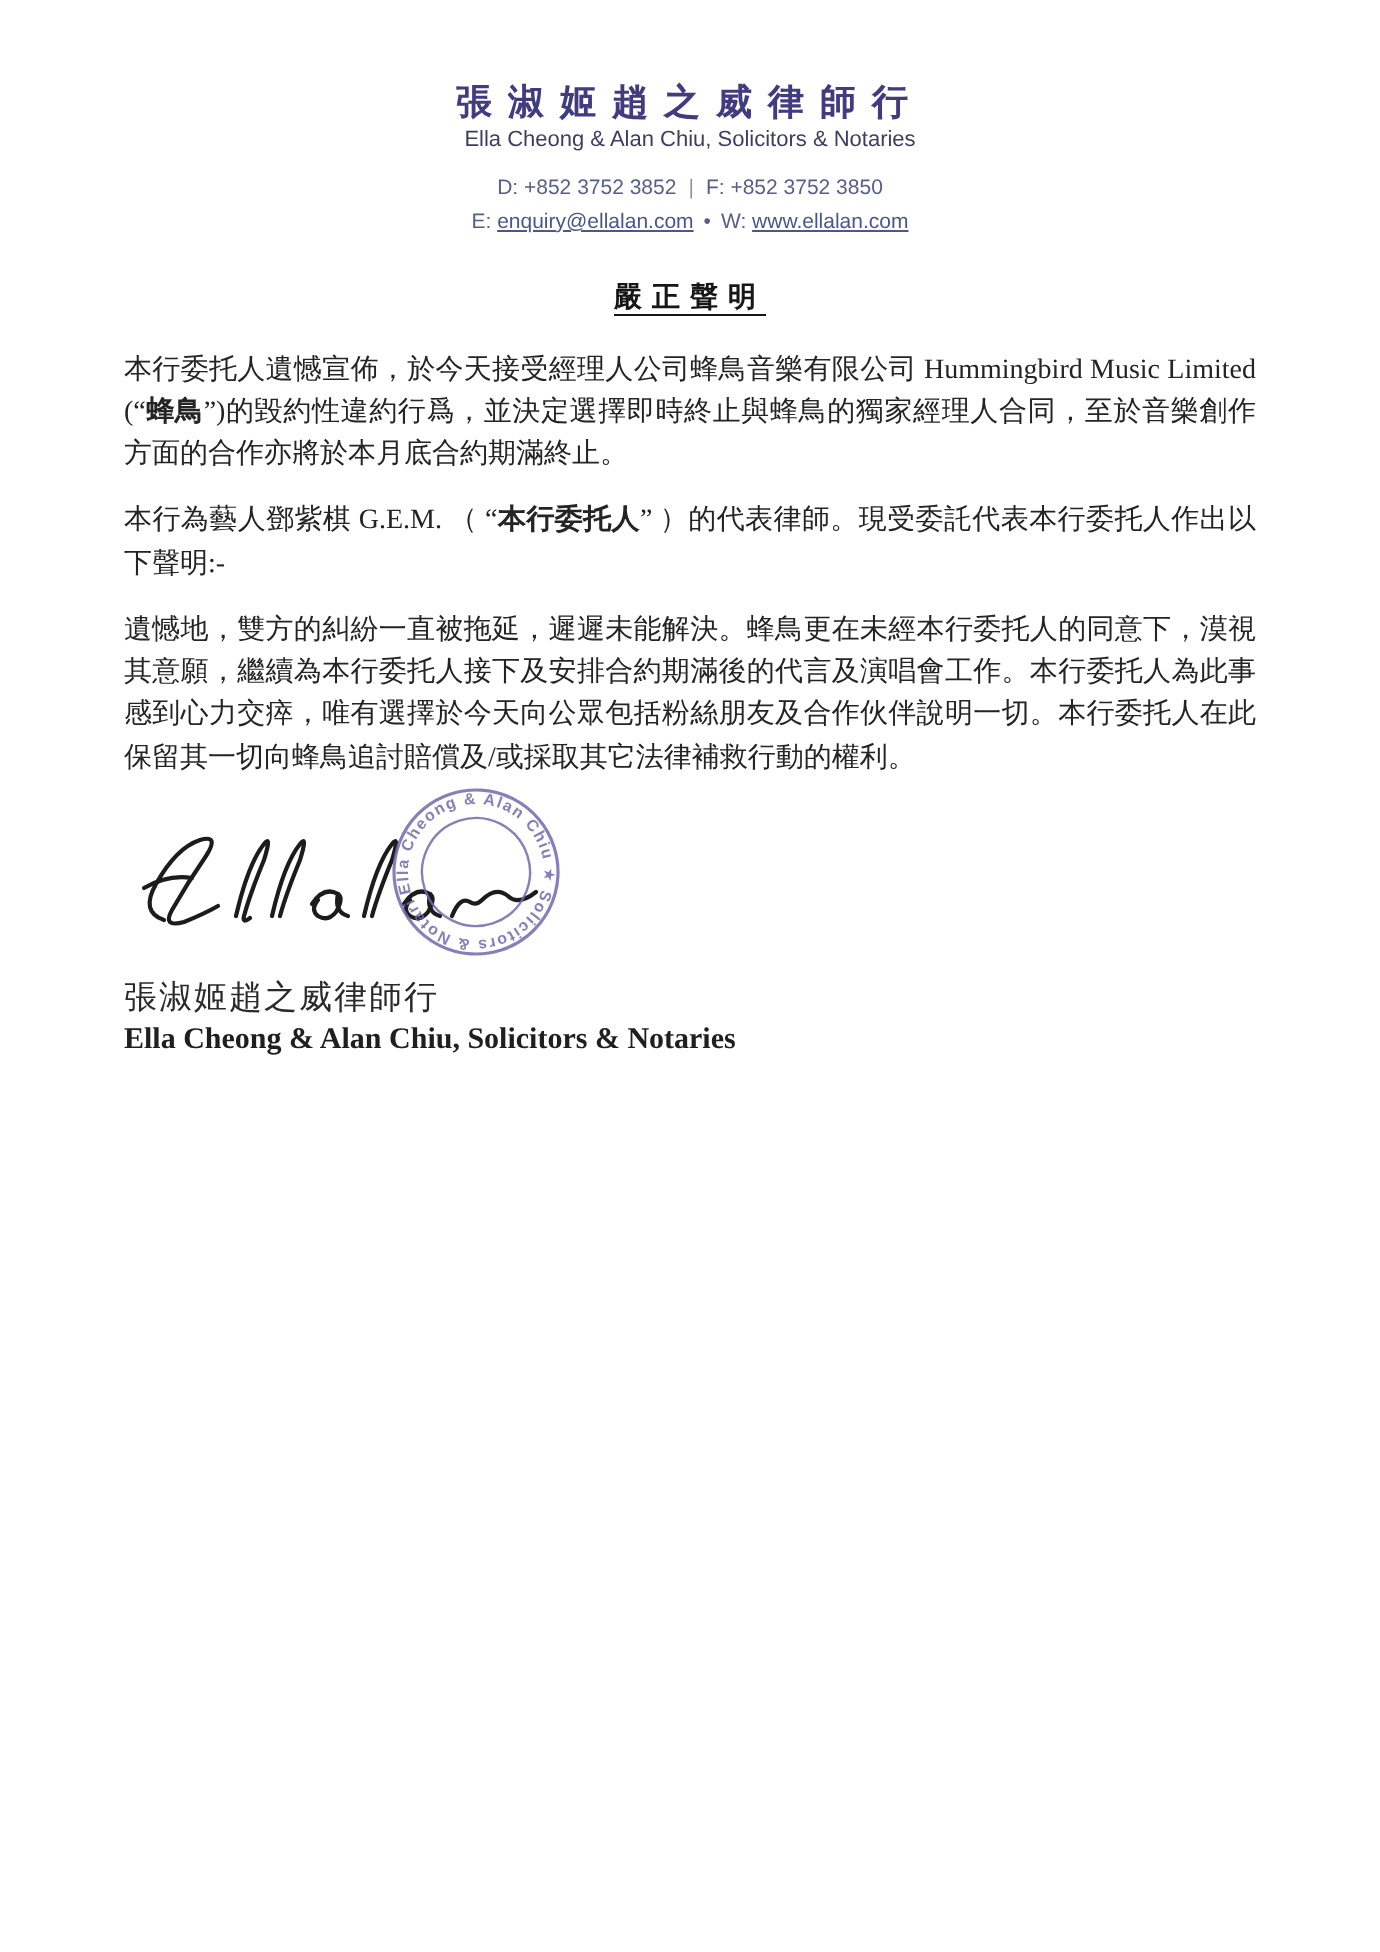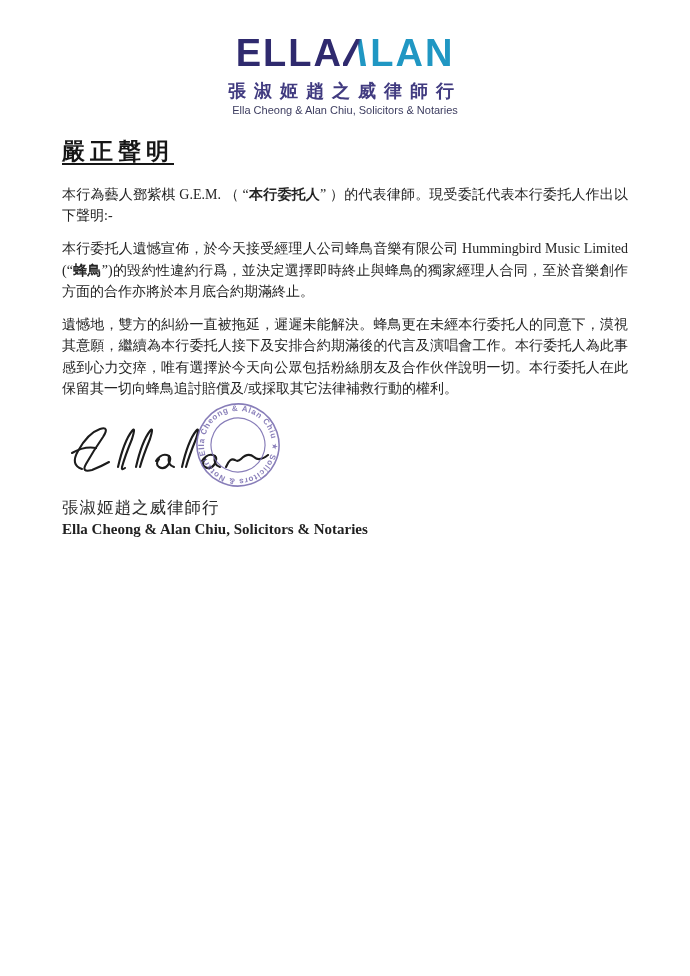--- a/index.html
+++ b/index.html
@@ -26,22 +26,22 @@
   }
   .firm-zh { margin-top: 5px; font-size: 18px; font-weight: 600; letter-spacing: 8px; color: #413b80; }
   .firm-en { margin-top: 1px; font-size: 11px; color: #3d3d60; }
   .contacts { margin-top: 10px; font-size: 10.5px; color: #55608a; line-height: 1.6; }
   .contacts a { color: #4a568c; text-decoration: underline; }
   .sep { margin: 0 6px; color: #8a93b5; }
   .dot { margin: 0 5px; }
 
   
   .statement-title {
-    margin-top: 20px; 
-    font-size: 23px; font-weight: 700; letter-spacing: 5px;
+    margin-top: 20px; text-align: center;
+    font-size: 14px; font-weight: 700; letter-spacing: 5px;
     text-decoration: underline; text-underline-offset: 4px;
     color: #161616;
   }
 
   
   .body-text { margin-top: 17px; }
   .body-text p {
     font-size: 14px; line-height: 1.52; text-align: justify;
     margin-bottom: 12px; color: #242424;
   }
@@ -53,33 +53,42 @@
   .stamp { position: absolute; left: 128px; top: -14px; transform: rotate(-18deg); opacity: .85; }
   .sig-firm-zh { font-size: 16.5px; color: #2a2a2a; letter-spacing: 1px; }
   .sig-firm-en { font-size: 15px; font-weight: 700; color: #1f1f1f; margin-top: 2px; }
 </style>
 </head>
 <body>
 
 <div class="page">
 
   <div class="letterhead">
-    <div class="logo">
-      <span class="navy">ELLA</span><span class="mid">Λ</span><span class="teal">LAN</span>
-    </div>
     <div class="firm-zh">張淑姬趙之威律師行</div>
     <div class="firm-en">Ella Cheong &amp; Alan Chiu, Solicitors &amp; Notaries</div>
+    <div class="contacts">
+      <div>
+        <span>D:</span>
+        <span>+852 3752 3852</span><span class="sep">|</span><span>F:</span>
+        <span>+852 3752 3850</span>
+      </div>
+      <div>
+        <span>E:</span>
+        <a>enquiry@ellalan.com</a><span class="dot">•</span><span>W:</span>
+        <a>www.ellalan.com</a>
+      </div>
+    </div>
   </div>
 
   <div class="statement-title">嚴正聲明</div>
 
   <div class="body-text">
+    <p><span>本行委托人遺憾宣佈，於今天接受經理人公司蜂鳥音樂有限公司 Hummingbird Music Limited (“</span><b>蜂鳥</b><span>”)的毀約性違約行爲，並決定選擇即時終止與蜂鳥的獨家經理人合同，至於音樂創作方面的合作亦將於本月底合約期滿終止。</span></p>
+
     <p><span>本行為藝人鄧紫棋 G.E.M. （ “</span><b>本行委托人</b><span>” ）的代表律師。現受委託代表本行委托人作出以下聲明:-</span></p>
-
-    <p><span>本行委托人遺憾宣佈，於今天接受經理人公司蜂鳥音樂有限公司 Hummingbird Music Limited (“</span><b>蜂鳥</b><span>”)的毀約性違約行爲，並決定選擇即時終止與蜂鳥的獨家經理人合同，至於音樂創作方面的合作亦將於本月底合約期滿終止。</span></p>
 
 
     <p><span>遺憾地，雙方的糾紛一直被拖延，遲遲未能解決。蜂鳥更在未經本行委托人的同意下，漠視其意願，繼續為本行委托人接下及安排合約期滿後的代言及演唱會工作。本行委托人為此事感到心力交瘁，唯有選擇於今天向公眾包括粉絲朋友及合作伙伴說明一切。本行委托人在此保留其一切向蜂鳥追討賠償及/或採取其它法律補救行動的權利。</span></p>
 
 
 
 
   </div>
 
   <div class="sig-area">

